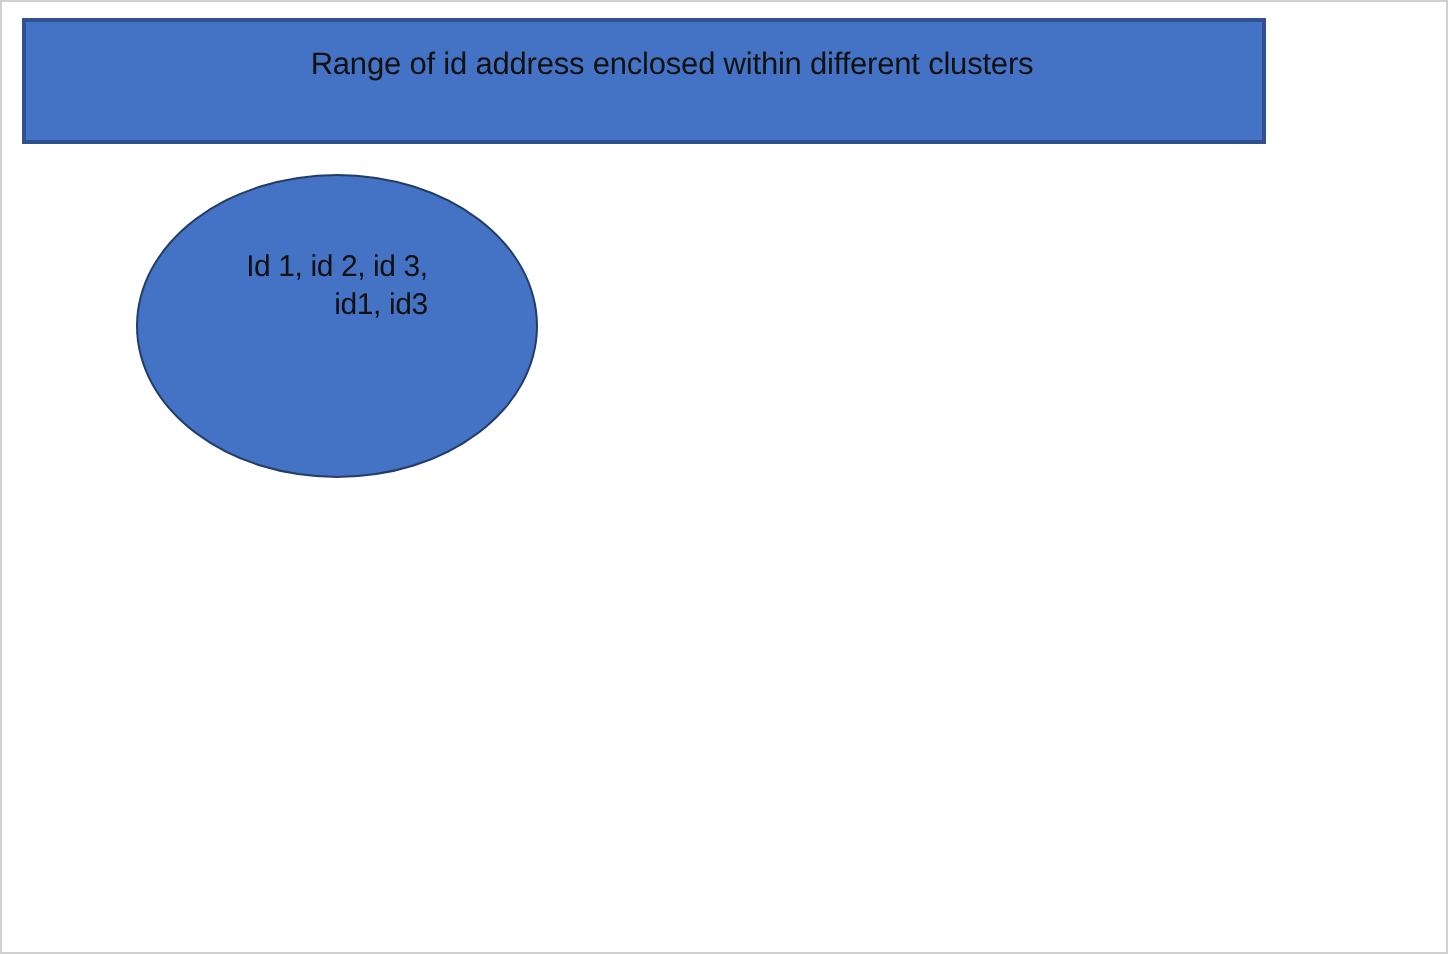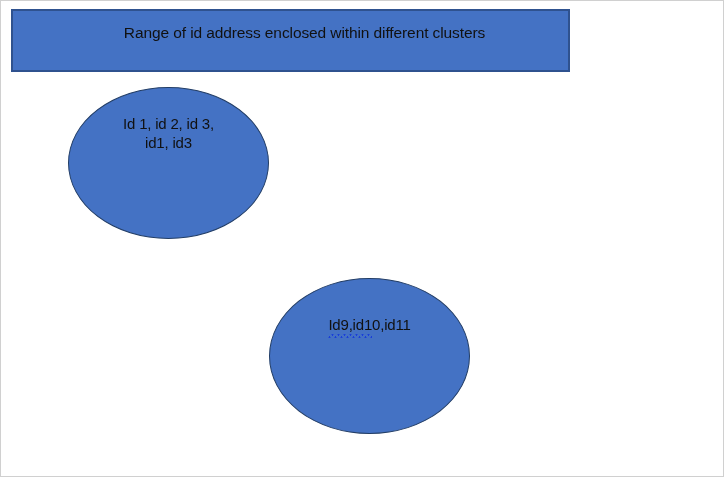--- a/index.html
+++ b/index.html
@@ -19,21 +19,21 @@
     box-sizing: border-box;
     border: 1px solid #d0d0d0;
     overflow: hidden;
   }
 
   
   .header-banner {
     position: absolute;
     left: 10px;
     top: 8px;
-    width: 559px;
+    width: 622px;
     height: 63px;
     box-sizing: border-box;
     background: #4472C4;
     border: 2px solid #2F528F;
     display: flex;
     align-items: flex-start;
     justify-content: center;
     padding-left: 28px;
   }
   .header-banner-text {
@@ -61,21 +61,21 @@
     font-family: "Liberation Sans", sans-serif;
     font-size: 15px;
     line-height: 1.28;
     color: #111111;
     text-align: center;
     white-space: pre-line;
     letter-spacing: -0.2px;
   }
 
   #cluster-1 { left: 67px;  top: 86px;  width: 201px; height: 152px; }
-  #cluster-1 .cluster-label { margin-top: 26px; }
+  #cluster-1 .cluster-label { margin-top: 36px; text-align: right; }
 
   #cluster-2 { left: 395px; top: 86px;  width: 194px; height: 155px; }
   #cluster-2 .cluster-label { margin-top: 26px; }
 
   #cluster-3 { left: 268px; top: 277px; width: 201px; height: 156px; }
   #cluster-3 .cluster-label { margin-top: 36px; }
 
   
   .squiggle {
     position: relative;
@@ -114,18 +114,15 @@
 
   <div class="header-banner">
     <span class="header-banner-text">Range of id address enclosed within different clusters</span>
   </div>
 
   <div class="cluster-ellipse" id="cluster-1">
     <span class="cluster-label"><span>Id 1, id 2, id 3,</span><br><span>id1, id3</span></span>
   </div>
 
 
-  <div class="cluster-ellipse" id="cluster-3">
-    <span class="cluster-label"><span class="squiggle">Id9,id1</span><span>0,id11</span></span>
-  </div>
 
 
 </div>
 
 </body></html>

